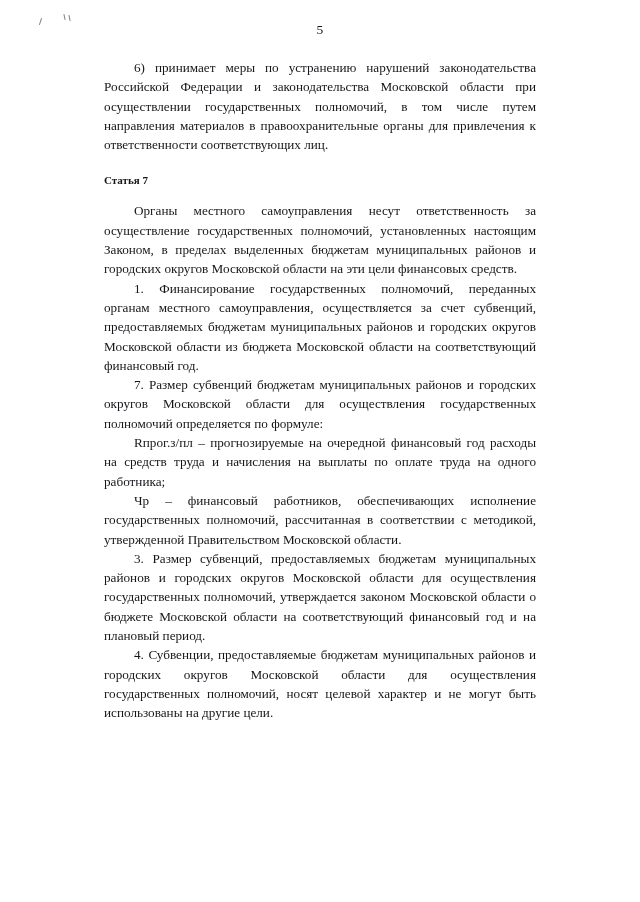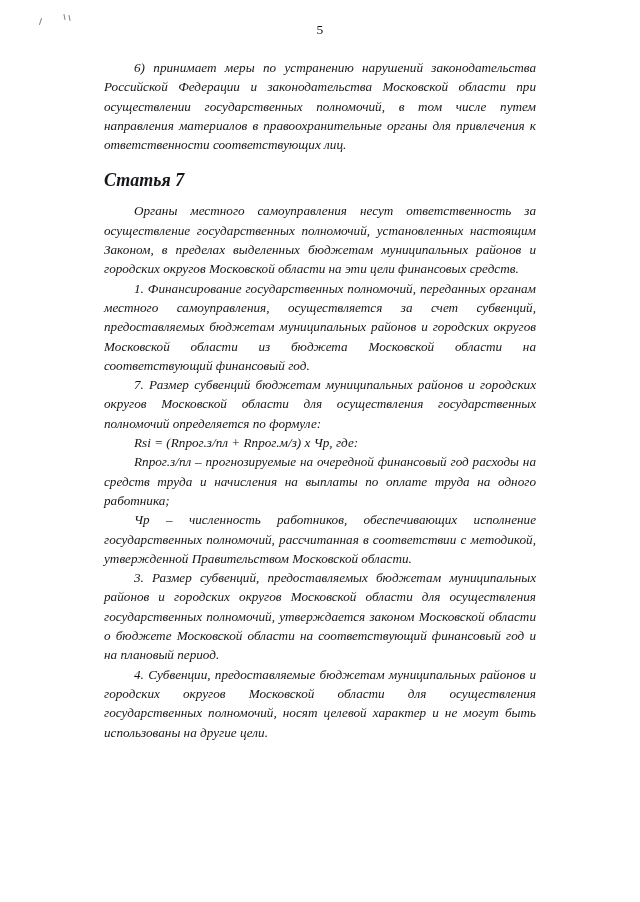--- a/index.html
+++ b/index.html
@@ -53,28 +53,27 @@
     left: 104px;
     width: 432px;
   }
   p {
     margin: 0;
     font-size: 13.2px;
     line-height: 19.3px;
     text-align: justify;
     text-justify: inter-word;
     hyphens: none;
-    font-style: italic;
   }
   p.indent {
     text-indent: 30px;
   }
   .heading {
     margin: 17px 0 11px 0;
-    font-size: 18px;
+    font-size: 11px;
     font-weight: bold;
     text-align: left;
     text-indent: 0;
     line-height: 19px;
   }
   .block {
     margin-bottom: 0;
   }
   .formula {
     text-indent: 30px;
@@ -99,26 +98,25 @@
 
     <p class="heading">Статья 7</p>
 
     <p class="indent block">Органы местного самоуправления несут ответственность за осуществление государственных полномочий, установленных настоящим Законом, в пределах выделенных бюджетам муниципальных районов и городских округов Московской области на эти цели финансовых средств.</p>
 
 
     <p class="indent block">1. Финансирование государственных полномочий, переданных органам местного самоуправления, осуществляется за счет субвенций, предоставляемых бюджетам муниципальных районов и городских округов Московской области из бюджета Московской области на соответствующий финансовый год.</p>
 
     <p class="indent block">7. Размер субвенций бюджетам муниципальных районов и городских округов Московской области для осуществления государственных полномочий определяется по формуле:</p>
 
-    <p class="formula block">Rsi = (Rпрог.з/пл + Rпрог.м/з) х Чр, где:</p>
 
 
     <p class="formula block">Rпрог.з/пл – прогнозируемые на очередной финансовый год расходы на средств труда и начисления на выплаты по оплате труда на одного работника;</p>
 
 
-    <p class="formula block">Чр – численность работников, обеспечивающих исполнение государственных полномочий, рассчитанная в соответствии с методикой, утвержденной Правительством Московской области.</p>
+    <p class="formula block">Чр – финансовый работников, обеспечивающих исполнение государственных полномочий, рассчитанная в соответствии с методикой, утвержденной Правительством Московской области.</p>
 
     <p class="formula block">3. Размер субвенций, предоставляемых бюджетам муниципальных районов и городских округов Московской области для осуществления государственных полномочий, утверждается законом Московской области о бюджете Московской области на соответствующий финансовый год и на плановый период.</p>
 
     <p class="formula block">4. Субвенции, предоставляемые бюджетам муниципальных районов и городских округов Московской области для осуществления государственных полномочий, носят целевой характер и не могут быть использованы на другие цели.</p>
 
   </div>
 </div>
 
 </body></html>

